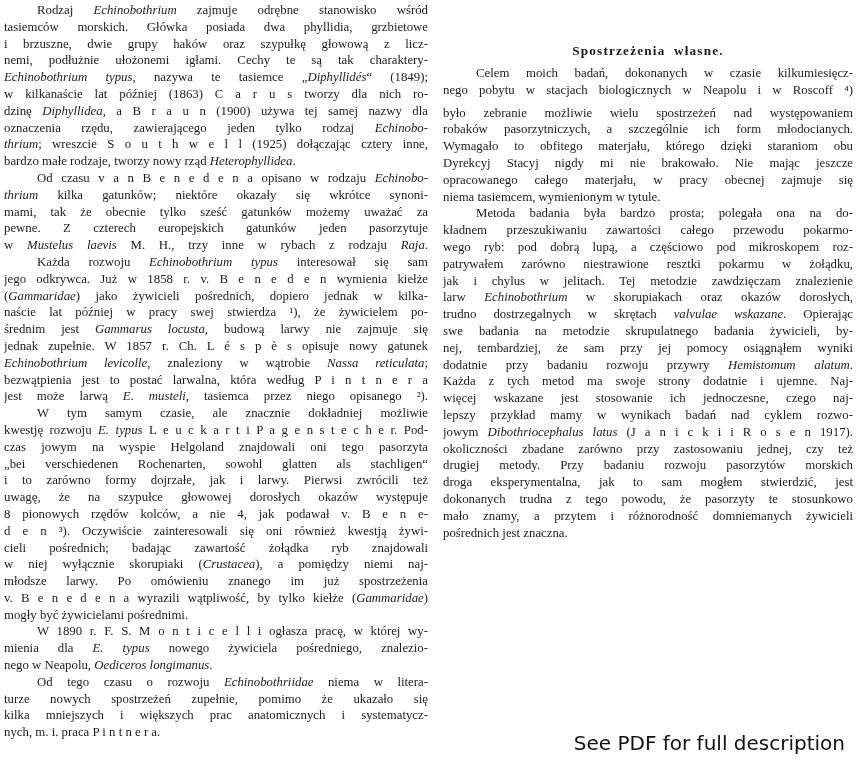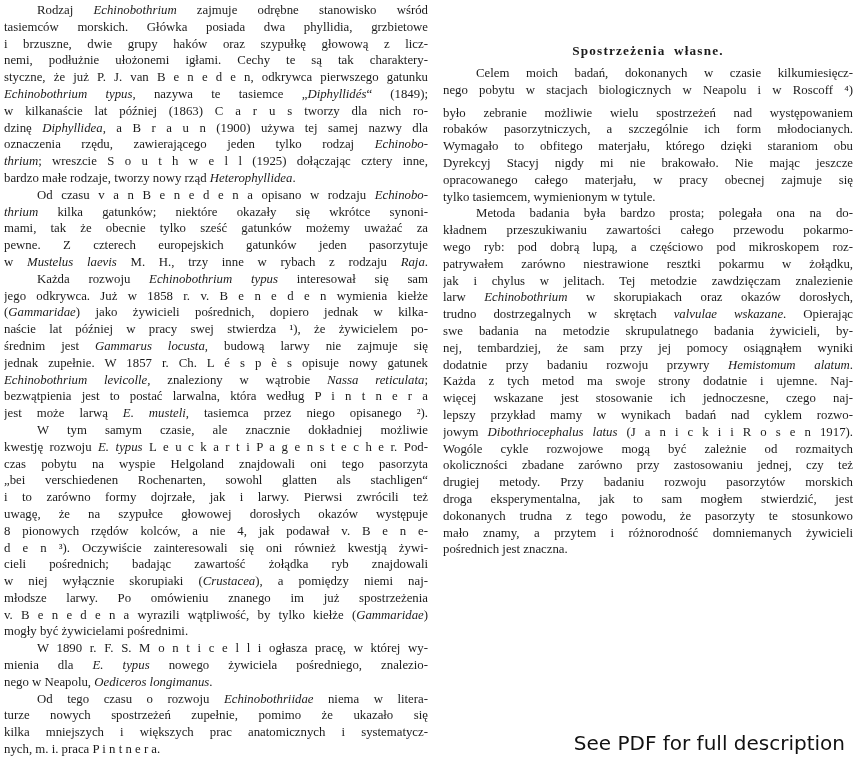--- a/index.html
+++ b/index.html
@@ -34,21 +34,20 @@
 </head>
 <body>
 
 <div class="page">
   <div class="col" id="left-col">
       <div class="paragraph">
         <div class="line indent"><span>Rodzaj </span><span class="it">Echinobothrium</span><span> zajmuje odrębne stanowisko wśród</span></div>
         <div class="line"><span>tasiemców morskich. Główka posiada dwa phyllidia, grzbietowe</span></div>
         <div class="line"><span>i brzuszne, dwie grupy haków oraz szypułkę głowową z licz-</span></div>
         <div class="line"><span>nemi, podłużnie ułożonemi igłami. Cechy te są tak charaktery-</span></div>
-        <div class="line"><span>styczne, że już P. J. van B e n e d e n, odkrywca pierwszego gatunku</span></div>
         <div class="line"><span class="it">Echinobothrium typus</span><span>, nazywa te tasiemce „</span><span class="it">Diphyllidés</span><span>“ (1849);</span></div>
         <div class="line"><span>w kilkanaście lat później (1863) C a r u s tworzy dla nich ro-</span></div>
         <div class="line"><span>dzinę </span><span class="it">Diphyllidea</span><span>, a B r a u n (1900) używa tej samej nazwy dla</span></div>
         <div class="line"><span>oznaczenia rzędu, zawierającego jeden tylko rodzaj </span><span class="it">Echinobo-</span></div>
         <div class="line"><span class="it">thrium</span><span>; wreszcie S o u t h w e l l (1925) dołączając cztery inne,</span></div>
         <div class="line last"><span>bardzo małe rodzaje, tworzy nowy rząd </span><span class="it">Heterophyllidea</span><span>.</span></div>
       </div>
       <div class="paragraph">
         <div class="line indent"><span>Od czasu v a n B e n e d e n a opisano w rodzaju </span><span class="it">Echinobo-</span></div>
         <div class="line"><span class="it">thrium</span><span> kilka gatunków; niektóre okazały się wkrótce synoni-</span></div>
@@ -63,21 +62,21 @@
         <div class="line"><span>naście lat później w pracy swej stwierdza ¹), że żywicielem po-</span></div>
         <div class="line"><span>średnim jest </span><span class="it">Gammarus locusta</span><span>, budową larwy nie zajmuje się</span></div>
         <div class="line"><span>jednak zupełnie. W 1857 r. Ch. L é s p è s opisuje nowy gatunek</span></div>
         <div class="line"><span class="it">Echinobothrium levicolle</span><span>, znaleziony w wątrobie </span><span class="it">Nassa reticulata</span><span>;</span></div>
         <div class="line"><span>bezwątpienia jest to postać larwalna, która według P i n t n e r a</span></div>
         <div class="line"><span>jest może larwą </span><span class="it">E. musteli</span><span>, tasiemca przez niego opisanego ²).</span></div>
       </div>
       <div class="paragraph">
         <div class="line indent"><span>W tym samym czasie, ale znacznie dokładniej możliwie</span></div>
         <div class="line"><span>kwestję rozwoju </span><span class="it">E. typus</span><span> L e u c k a r t i P a g e n s t e c h e r. Pod-</span></div>
-        <div class="line"><span>czas pobytu na wyspie Helgoland znajdowali oni tego pasorzyta</span></div>
+        <div class="line"><span>czas jowym na wyspie Helgoland znajdowali oni tego pasorzyta</span></div>
         <div class="line"><span>„bei verschiedenen Rochenarten, sowohl glatten als stachligen“</span></div>
         <div class="line"><span>i to zarówno formy dojrzałe, jak i larwy. Pierwsi zwrócili też</span></div>
         <div class="line"><span>uwagę, że na szypułce głowowej dorosłych okazów występuje</span></div>
         <div class="line"><span>8 pionowych rzędów kolców, a nie 4, jak podawał v. B e n e-</span></div>
         <div class="line"><span>d e n ³). Oczywiście zainteresowali się oni również kwestją żywi-</span></div>
         <div class="line"><span>cieli pośrednich; badając zawartość żołądka ryb znajdowali</span></div>
         <div class="line"><span>w niej wyłącznie skorupiaki (</span><span class="it">Crustacea</span><span>), a pomiędzy niemi naj-</span></div>
         <div class="line"><span>młodsze larwy. Po omówieniu znanego im już spostrzeżenia</span></div>
         <div class="line"><span>v. B e n e d e n a wyrazili wątpliwość, by tylko kiełże (</span><span class="it">Gammaridae</span><span>)</span></div>
         <div class="line last"><span>mogły być żywicielami pośrednimi.</span></div>
@@ -98,38 +97,37 @@
     <div class="heading">Spostrzeżenia własne.</div>
     <div id="right-col-body">
         <div class="paragraph">
           <div class="line indent"><span>Celem moich badań, dokonanych w czasie kilkumiesięcz-</span></div>
           <div class="line gap"><span>nego pobytu w stacjach biologicznych w Neapolu i w Roscoff ⁴)</span></div>
           <div class="line"><span>było zebranie możliwie wielu spostrzeżeń nad występowaniem</span></div>
           <div class="line"><span>robaków pasorzytniczych, a szczególnie ich form młodocianych.</span></div>
           <div class="line"><span>Wymagało to obfitego materjału, którego dzięki staraniom obu</span></div>
           <div class="line"><span>Dyrekcyj Stacyj nigdy mi nie brakowało. Nie mając jeszcze</span></div>
           <div class="line"><span>opracowanego całego materjału, w pracy obecnej zajmuje się</span></div>
-          <div class="line last"><span>tylko tasiemcem, wymienionym w tytule.</span></div>
+          <div class="line last"><span>niema tasiemcem, wymienionym w tytule.</span></div>
         </div>
         <div class="paragraph">
           <div class="line indent"><span>Metoda badania była bardzo prosta; polegała ona na do-</span></div>
           <div class="line"><span>kładnem przeszukiwaniu zawartości całego przewodu pokarmo-</span></div>
           <div class="line"><span>wego ryb: pod dobrą lupą, a częściowo pod mikroskopem roz-</span></div>
           <div class="line"><span>patrywałem zarówno niestrawione resztki pokarmu w żołądku,</span></div>
           <div class="line"><span>jak i chylus w jelitach. Tej metodzie zawdzięczam znalezienie</span></div>
           <div class="line"><span>larw </span><span class="it">Echinobothrium</span><span> w skorupiakach oraz okazów dorosłych,</span></div>
           <div class="line"><span>trudno dostrzegalnych w skrętach </span><span class="it">valvulae wskazane</span><span>. Opierając</span></div>
           <div class="line"><span>swe badania na metodzie skrupulatnego badania żywicieli, by-</span></div>
           <div class="line"><span>nej, tembardziej, że sam przy jej pomocy osiągnąłem wyniki</span></div>
           <div class="line"><span>dodatnie przy badaniu rozwoju przywry </span><span class="it">Hemistomum alatum</span><span>.</span></div>
           <div class="line"><span>Każda z tych metod ma swoje strony dodatnie i ujemne. Naj-</span></div>
           <div class="line"><span>więcej wskazane jest stosowanie ich jednoczesne, czego naj-</span></div>
           <div class="line"><span>lepszy przykład mamy w wynikach badań nad cyklem rozwo-</span></div>
           <div class="line"><span>jowym </span><span class="it">Dibothriocephalus latus</span><span> (J a n i c k i i R o s e n 1917).</span></div>
-          <div class="line"><span>Wogóle cykle rozwojowe mogą być zależnie od rozmaitych</span></div>
           <div class="line"><span>okoliczności zbadane zarówno przy zastosowaniu jednej, czy też</span></div>
           <div class="line"><span>drugiej metody. Przy badaniu rozwoju pasorzytów morskich</span></div>
           <div class="line"><span>droga eksperymentalna, jak to sam mogłem stwierdzić, jest</span></div>
           <div class="line"><span>dokonanych trudna z tego powodu, że pasorzyty te stosunkowo</span></div>
           <div class="line"><span>mało znamy, a przytem i różnorodność domniemanych żywicieli</span></div>
           <div class="line last"><span>pośrednich jest znaczna.</span></div>
         </div>
       </div>
   </div>
   <div class="pdf-note">See PDF for full description</div>

